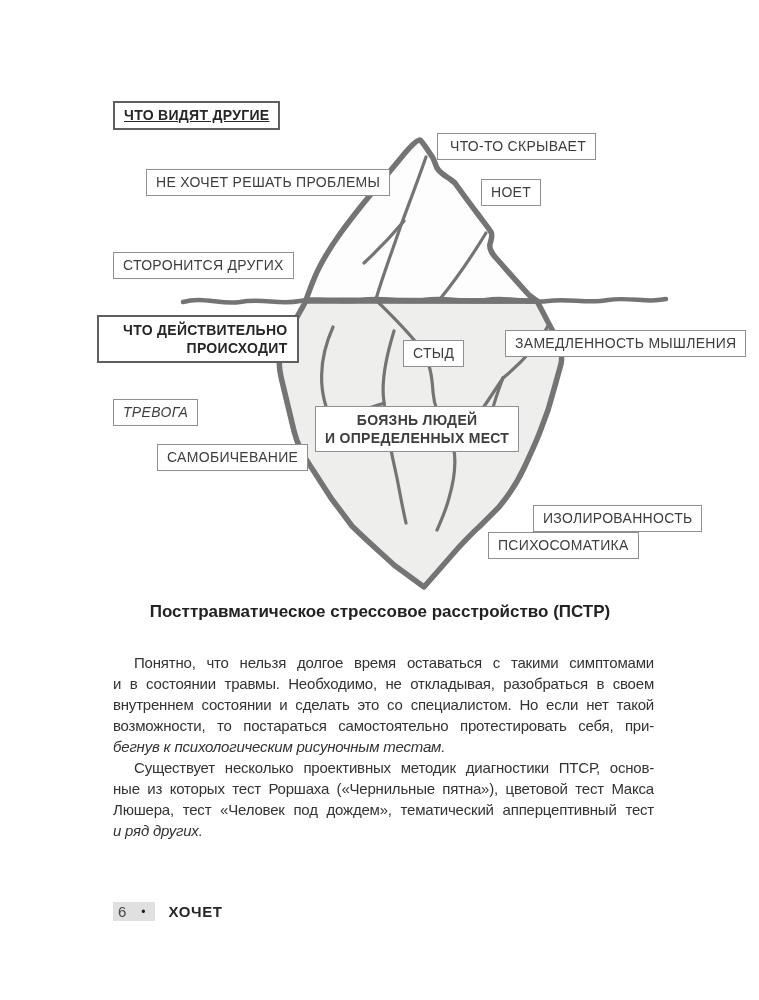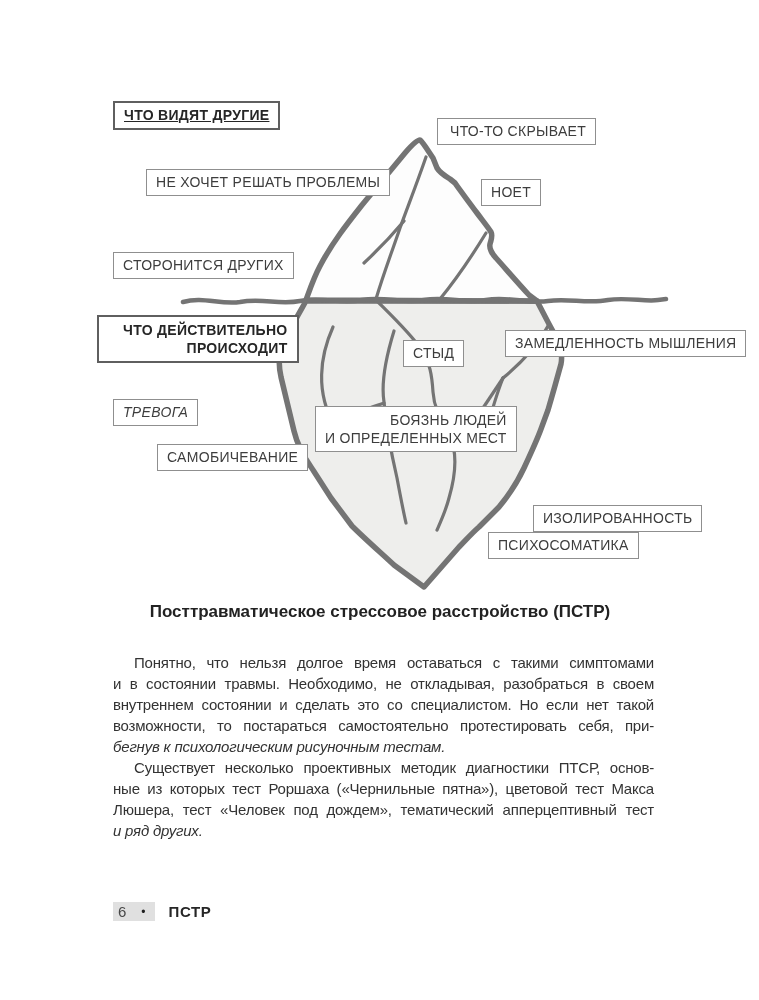--- a/index.html
+++ b/index.html
@@ -5,21 +5,21 @@
   html,body{margin:0;padding:0;background:#ffffff;}
   .page{position:relative;width:759px;height:1000px;background:#ffffff;overflow:hidden;
         font-family:"Liberation Sans",sans-serif;}
   .iceberg-svg{position:absolute;left:0;top:0;z-index:0;}
   .lbl{position:absolute;z-index:2;background:#ffffff;border:1.5px solid #8f8f8f;
        color:#3d3d3d;font-size:14px;letter-spacing:0.3px;padding:4px 9px;
        white-space:nowrap;line-height:1.2;}
   .lbl.bold{font-weight:700;border:2px solid #5f5f5f;color:#262626;}
   .lbl.two{white-space:normal;line-height:1.3;}
   .lbl.right{text-align:right;padding-left:24px;}
-  .lbl.center{text-align:right;}
+  .lbl.center{text-align:center;font-weight:bold;}
   .caption{position:absolute;left:60px;top:602px;width:640px;z-index:2;
            text-align:center;font-weight:700;font-size:17px;color:#222222;}
   .body-text{position:absolute;left:113px;top:652px;width:541px;z-index:2;
              font-size:15px;line-height:21px;letter-spacing:-0.2px;color:#333333;}
   .line{text-align:justify;text-align-last:justify;}
   .line.first{text-indent:21px;}
   .line.last{text-align-last:left;font-style:italic;}
   .footer{position:absolute;left:113px;top:902px;z-index:2;display:flex;align-items:center;}
   .page-chip{display:inline-flex;align-items:center;background:#e0e0e0;
              height:19px;padding:0 9px 0 5px;}
@@ -62,21 +62,21 @@
     </g>
 
     <path d="M183,302 C203,296 220,305 240,302 C262,298 280,305 300,301
          C322,297 342,304 362,300 C384,296 404,304 424,300
          C446,296 466,304 486,300 C508,296 528,304 548,301
          C568,298 588,304 608,300 C626,297 646,302 658,300 L666,299" fill="none" stroke="#747474" stroke-width="4.5" stroke-linecap="round"></path>
   </svg>
 
   <div class="lbl bold" style="left:113px;top:101px;text-decoration:underline;">ЧТО ВИДЯТ ДРУГИЕ</div>
 
-  <div class="lbl" style="left:437px;top:118px;padding-left:12px;">ЧТО-ТО СКРЫВАЕТ</div>
+  <div class="lbl" style="left:437px;top:133px;padding-left:12px;">ЧТО-ТО СКРЫВАЕТ</div>
 
   <div class="lbl" style="left:146px;top:169px;">НЕ ХОЧЕТ РЕШАТЬ ПРОБЛЕМЫ</div>
 
   <div class="lbl" style="left:481px;top:179px;">НОЕТ</div>
 
   <div class="lbl" style="left:113px;top:252px;">СТОРОНИТСЯ ДРУГИХ</div>
 
   <div class="lbl bold two right" style="left:97px;top:315px;">
     <div>ЧТО ДЕЙСТВИТЕЛЬНО</div>
     <div>ПРОИСХОДИТ</div>
@@ -111,16 +111,16 @@
       <div class="line">ные из которых тест Роршаха («Чернильные пятна»), цветовой тест Макса</div>
       <div class="line">Люшера, тест «Человек под дождем», тематический апперцептивный тест</div>
       <div class="line last">и ряд других.</div>
     </div>
 
   <div class="footer">
     <span class="page-chip">
       <span class="page-num">6</span>
       <span class="dot">•</span>
     </span>
-    <span class="chapter">ПСТР</span>
+    <span class="chapter">ХОЧЕТ</span>
   </div>
 
 </div>
 
 </body></html>

